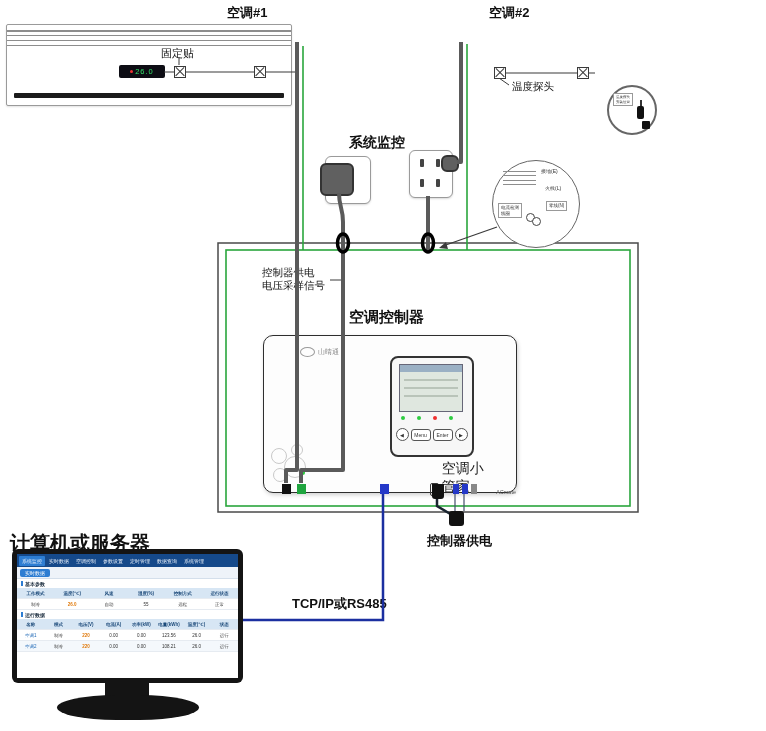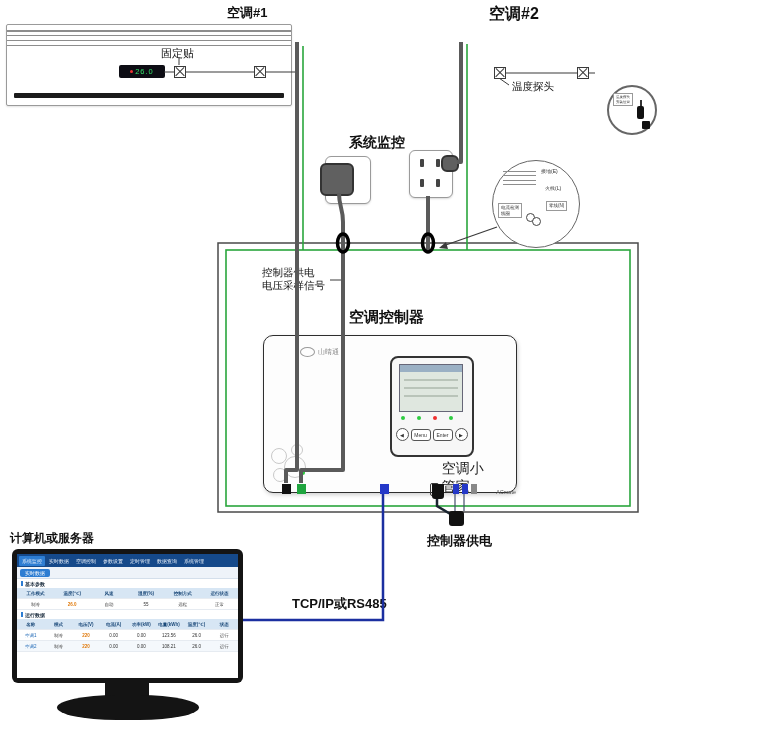--- a/index.html
+++ b/index.html
@@ -82,21 +82,21 @@
   .t2 .mrow:not(.mhead) .mcell:first-child{color:#1b66b5}
   .neck{position:absolute;left:105px;top:682px;width:44px;height:17px;background:#141414;z-index:3}
   .base{position:absolute;left:57px;top:695px;width:142px;height:25px;background:#141414;border-radius:50%/60%;z-index:3}
 </style>
 </head>
 <body>
 
 <div class="canvas">
 
   <div class="lbl bold" style="left:227px;top:4px;font-size:13px">空调#1</div>
-  <div class="lbl bold" style="left:489px;top:4px;font-size:16px">空调#2</div>
+  <div class="lbl bold" style="left:489px;top:4px;font-size:13px">空调#2</div>
 
   <div class="acbox" style="left:6px;top:24px;width:284px;height:80px">
     <div class="vents"></div>
     <div class="acbar"></div>
     <div class="acdisp" style="left:112px;top:40px;width:46px;height:13px">
       <span class="reddot"></span>
       <span class="disptext g">26.0</span>
     </div>
   </div>
 
@@ -217,21 +217,21 @@
     <path d="M383,493 V620 H240" stroke="#1b2fa0" stroke-width="2.5" fill="none"></path>
     <path d="M437,498 V506 L452,515" stroke="#1a2430" stroke-width="2.5" fill="none"></path>
     <path d="M455,493 V511 M464,493 V511" stroke="#45506b" stroke-width="1.2" fill="none"></path>
   </svg>
 
   <div class="probeicon"></div>
   <div class="lbl bold" style="left:427px;top:532px;font-size:13px">控制器供电</div>
 
   <div class="lbl bold" style="left:290px;top:595px;font-size:13px;background:#fff;padding:0 2px">TCP/IP或RS485</div>
 
-  <div class="lbl bold" style="left:10px;top:530px;font-size:12px">计算机或服务器</div>
+  <div class="lbl bold" style="left:10px;top:530px;font-size:20px">计算机或服务器</div>
   <div class="monbezel">
     <div class="monscreen">
       <div class="mnav">
           <div class="mnav-item active">系统监控</div>
           <div class="mnav-item">实时数据</div>
           <div class="mnav-item">空调控制</div>
           <div class="mnav-item">参数设置</div>
           <div class="mnav-item">定时管理</div>
           <div class="mnav-item">数据查询</div>
           <div class="mnav-item">系统管理</div>

